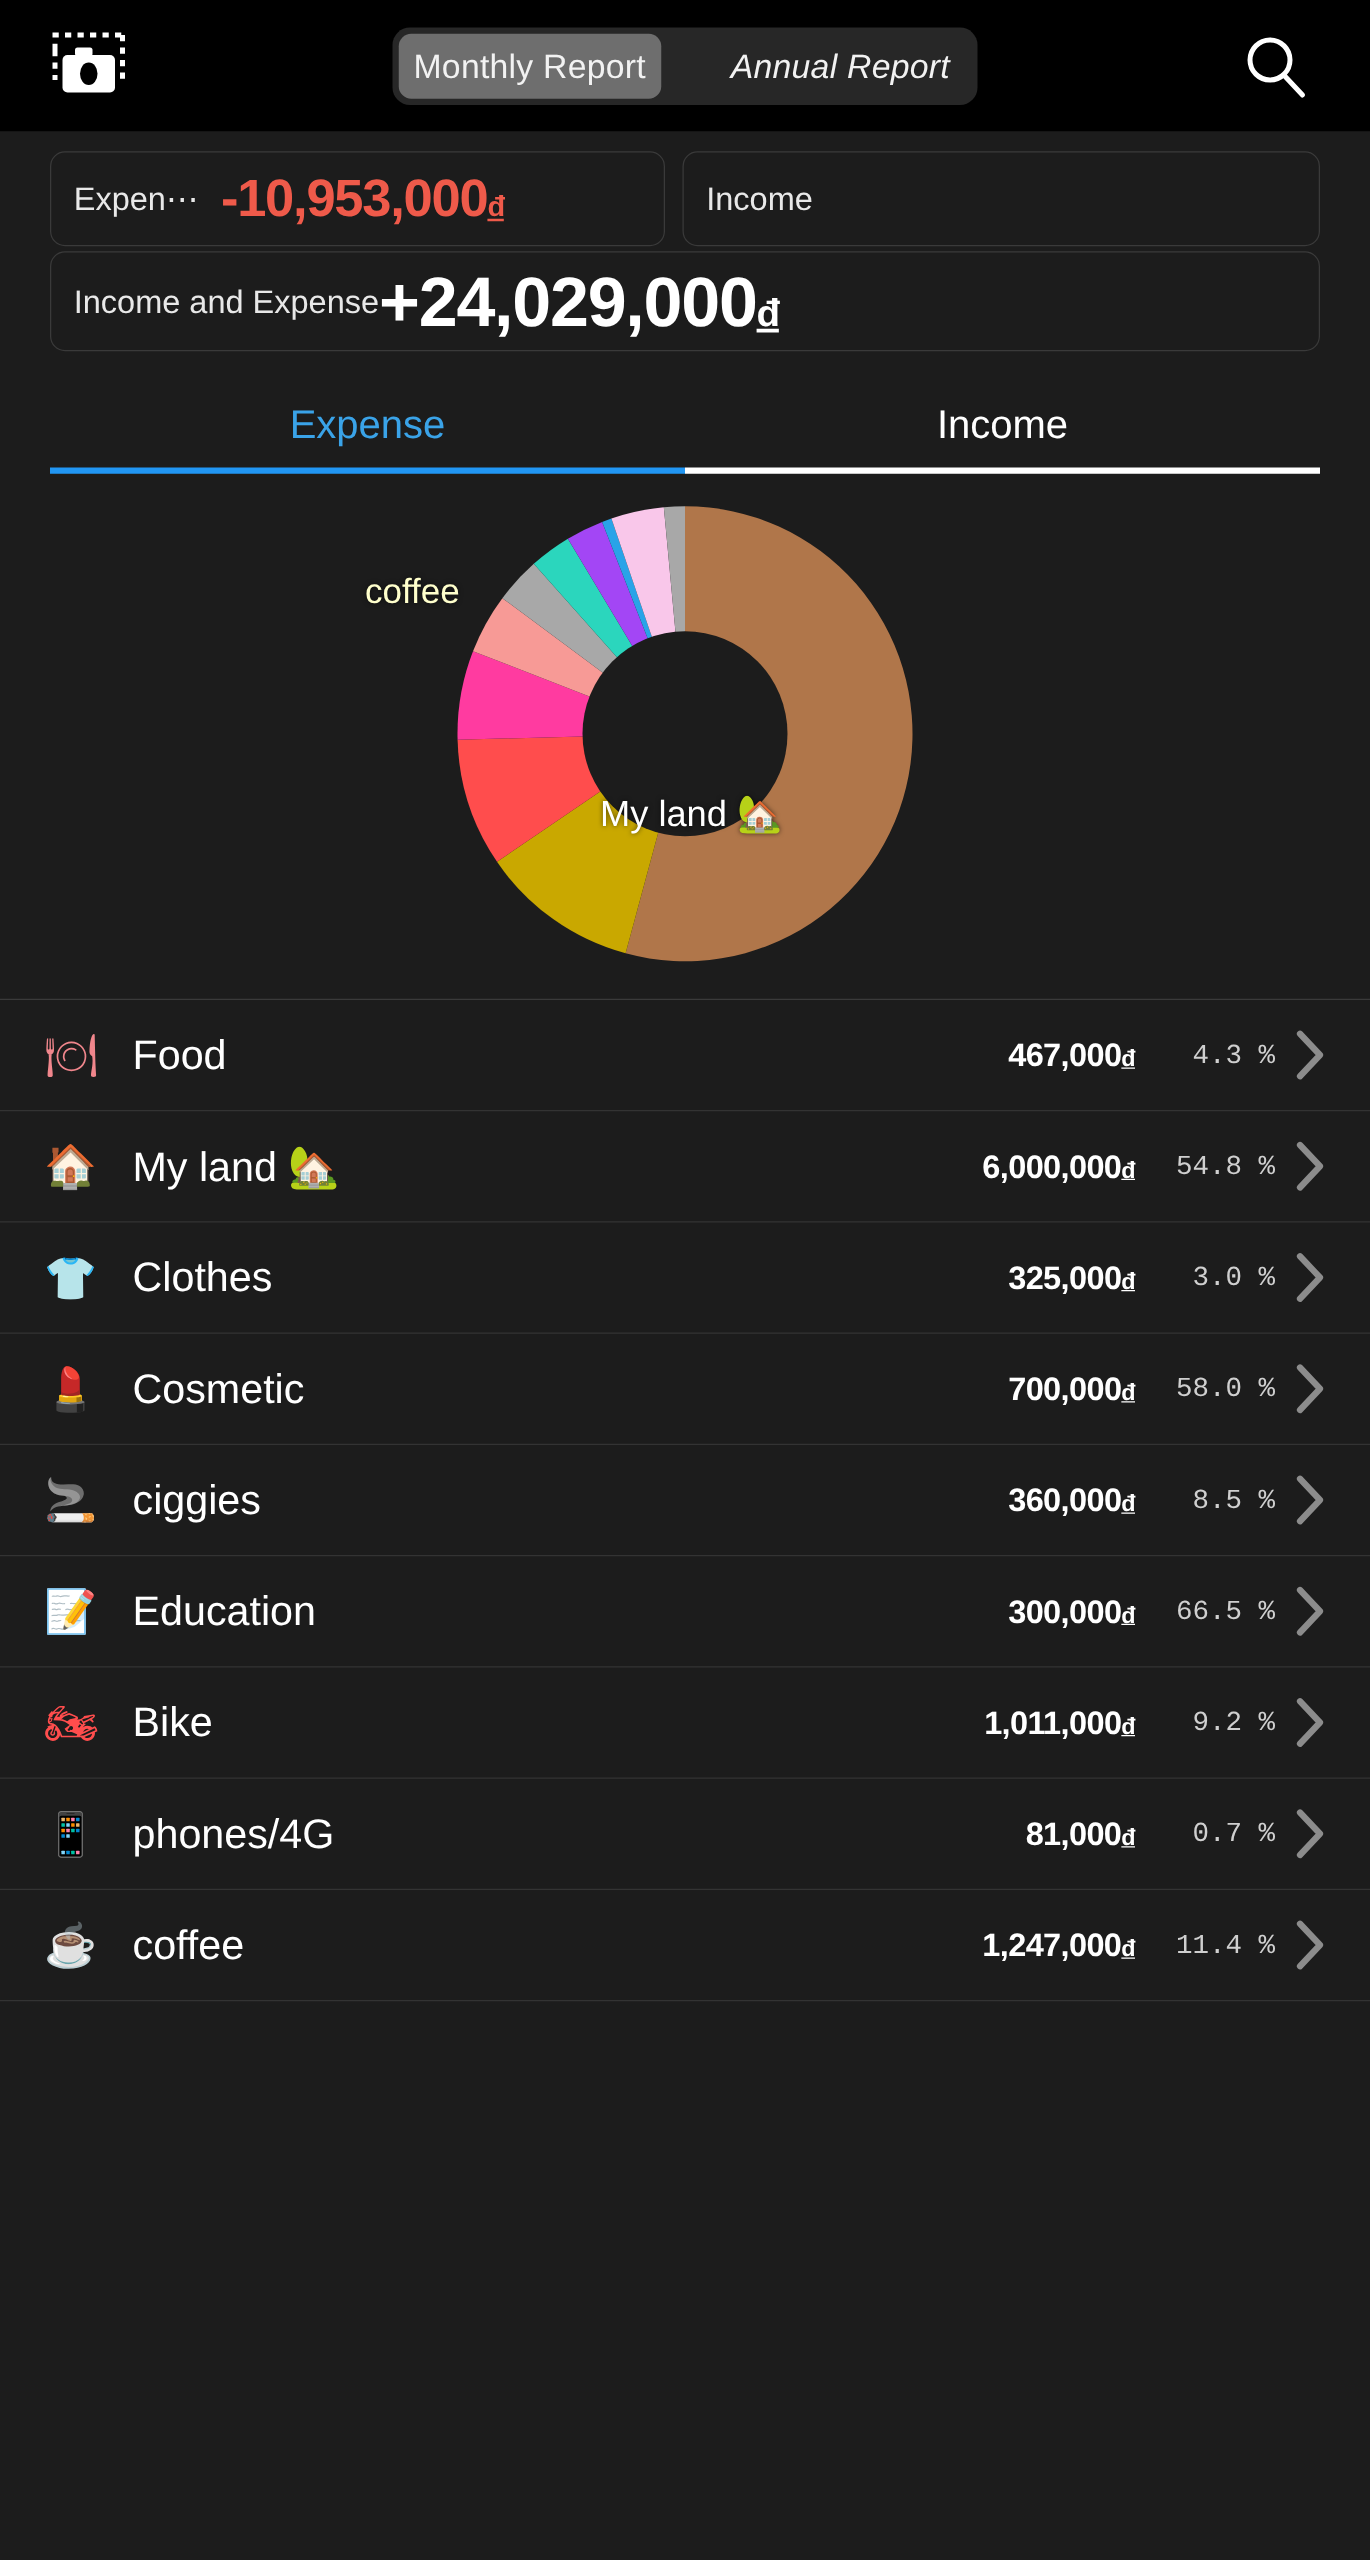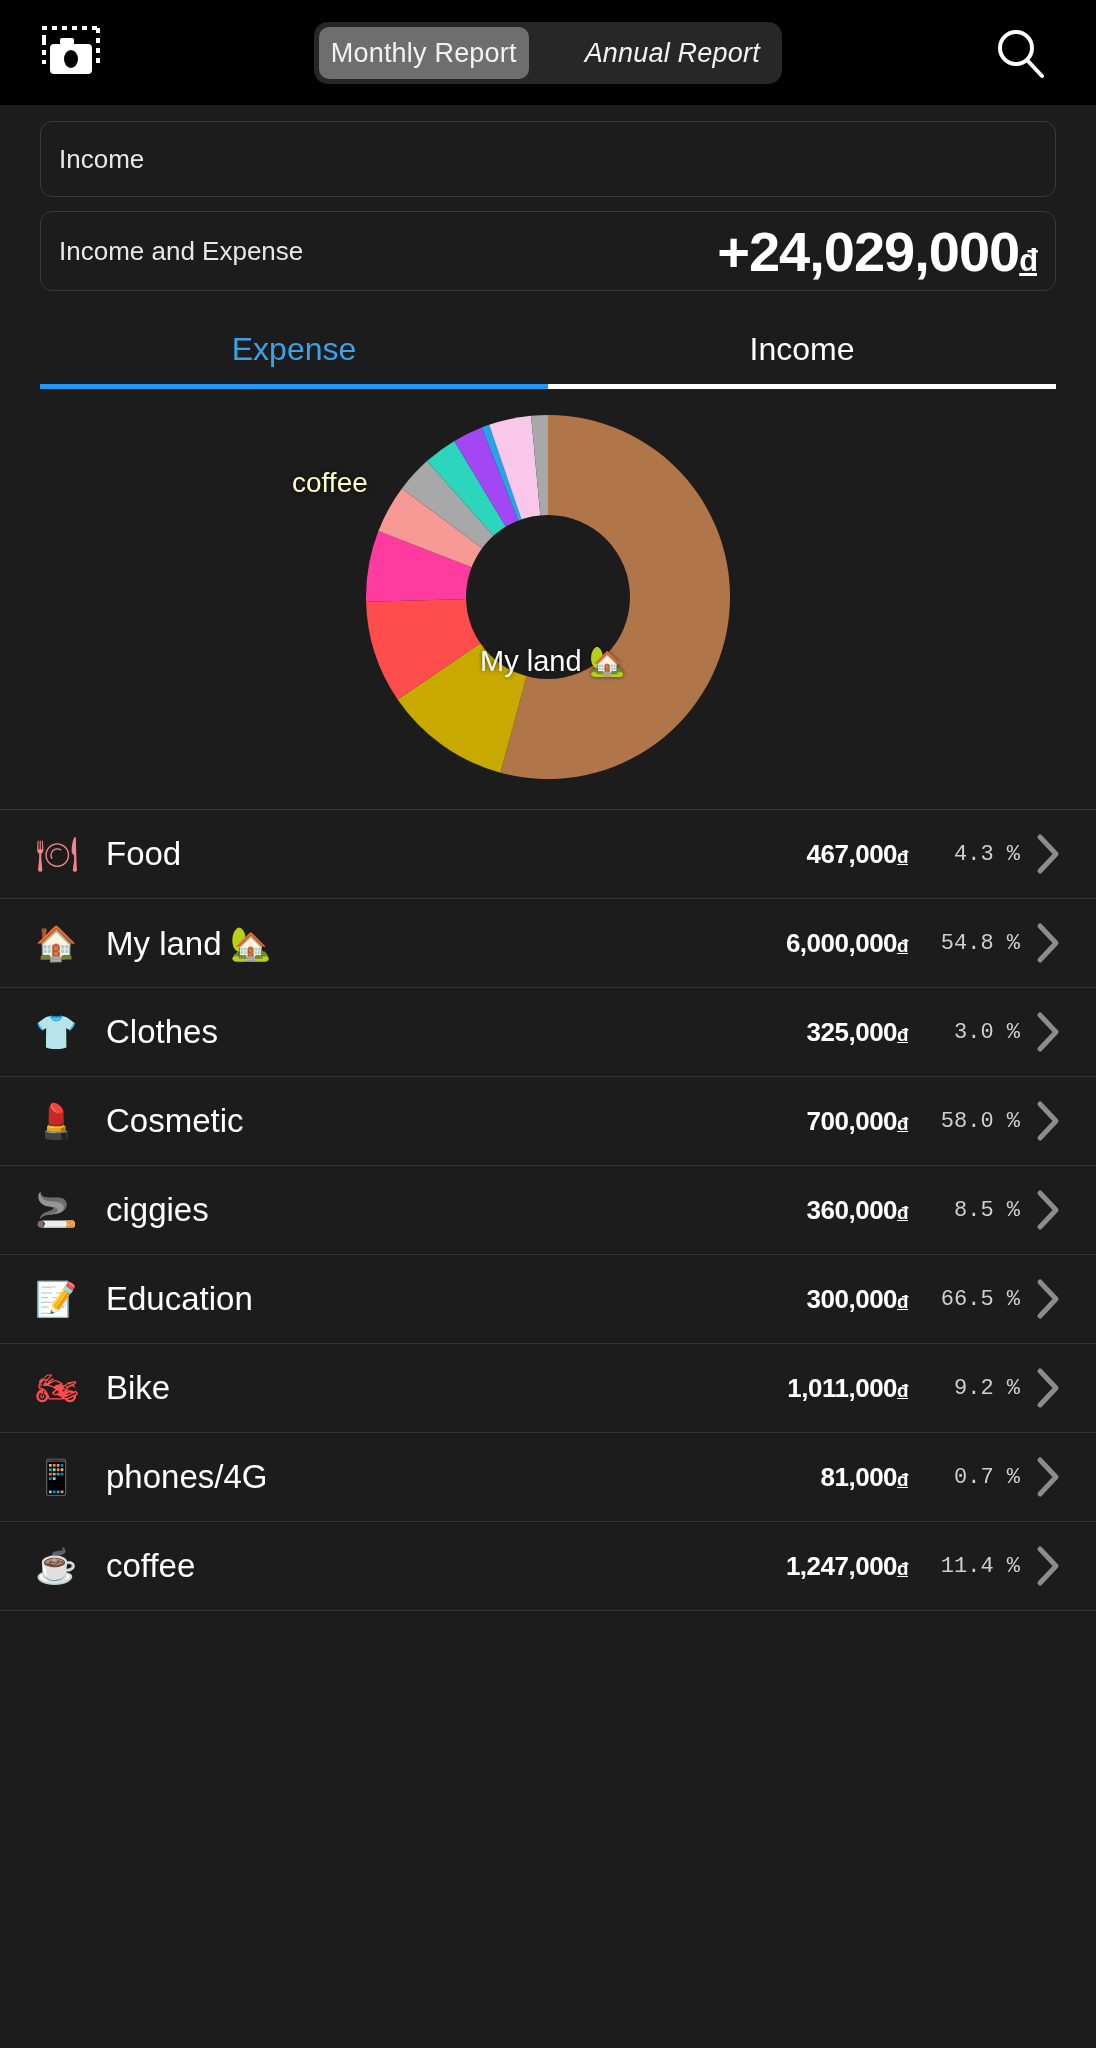--- a/index.html
+++ b/index.html
@@ -39,21 +39,21 @@
   
   .summary{padding:16px 40px 0 40px;background:#1c1c1c;}
   .srow{display:flex;gap:14px;}
   .card{
     border:1px solid #3a3a3a;border-radius:12px;
     height:76px;display:flex;align-items:center;
     padding:0 18px;box-sizing:border-box;background:#1c1c1c;
   }
   .card.exp{width:492px;}
   .card.inc{flex:1;}
-  .card.bal{width:100%;margin-top:14px;height:80px;justify-content:space-between;}
+  .card.bal{width:100%;margin-top:4px;height:80px;}
   .clabel{color:#e8e8e8;font-size:26px;white-space:nowrap;}
   .camt{font-weight:bold;letter-spacing:-1px;white-space:nowrap;}
   .camt .cur{font-size:.55em;text-decoration:underline;vertical-align:baseline;}
   .exp .camt{color:#ef5a4a;font-size:42px;margin-left:18px;}
   .inc .camt{color:#3aa3e8;font-size:40px;margin-left:18px;}
   .bal .camt{color:#fff;font-size:56px;}
   
   .tabs{display:flex;margin:40px 40px 0 40px;}
   .tab{flex:1;text-align:center;font-size:32px;padding-bottom:16px;}
   .tab.active{color:#3aa3e8;border-bottom:5px solid #2196f3;}
@@ -105,20 +105,24 @@
   <span class="search-icon">
     <svg width="56" height="56" viewBox="0 0 56 56">
       <circle cx="24" cy="23" r="16" stroke="#fff" stroke-width="4" fill="none"></circle>
       <line x1="35" y1="35" x2="50" y2="51" stroke="#fff" stroke-width="4" stroke-linecap="round"></line>
     </svg>
   </span>
 </div>
 
 <div class="summary">
   <div class="srow">
+    <div class="card exp">
+      <span class="clabel">Expen⋯</span>
+      <span class="camt"><span>-10,953,000</span><span class="cur">đ</span></span>
+    </div>
     <div class="card inc">
       <span class="clabel">Income</span>
     </div>
   </div>
   <div class="card bal">
     <span class="clabel">Income and Expense</span>
     <span class="camt"><span>+24,029,000</span><span class="cur">đ</span></span>
   </div>
 </div>
 

